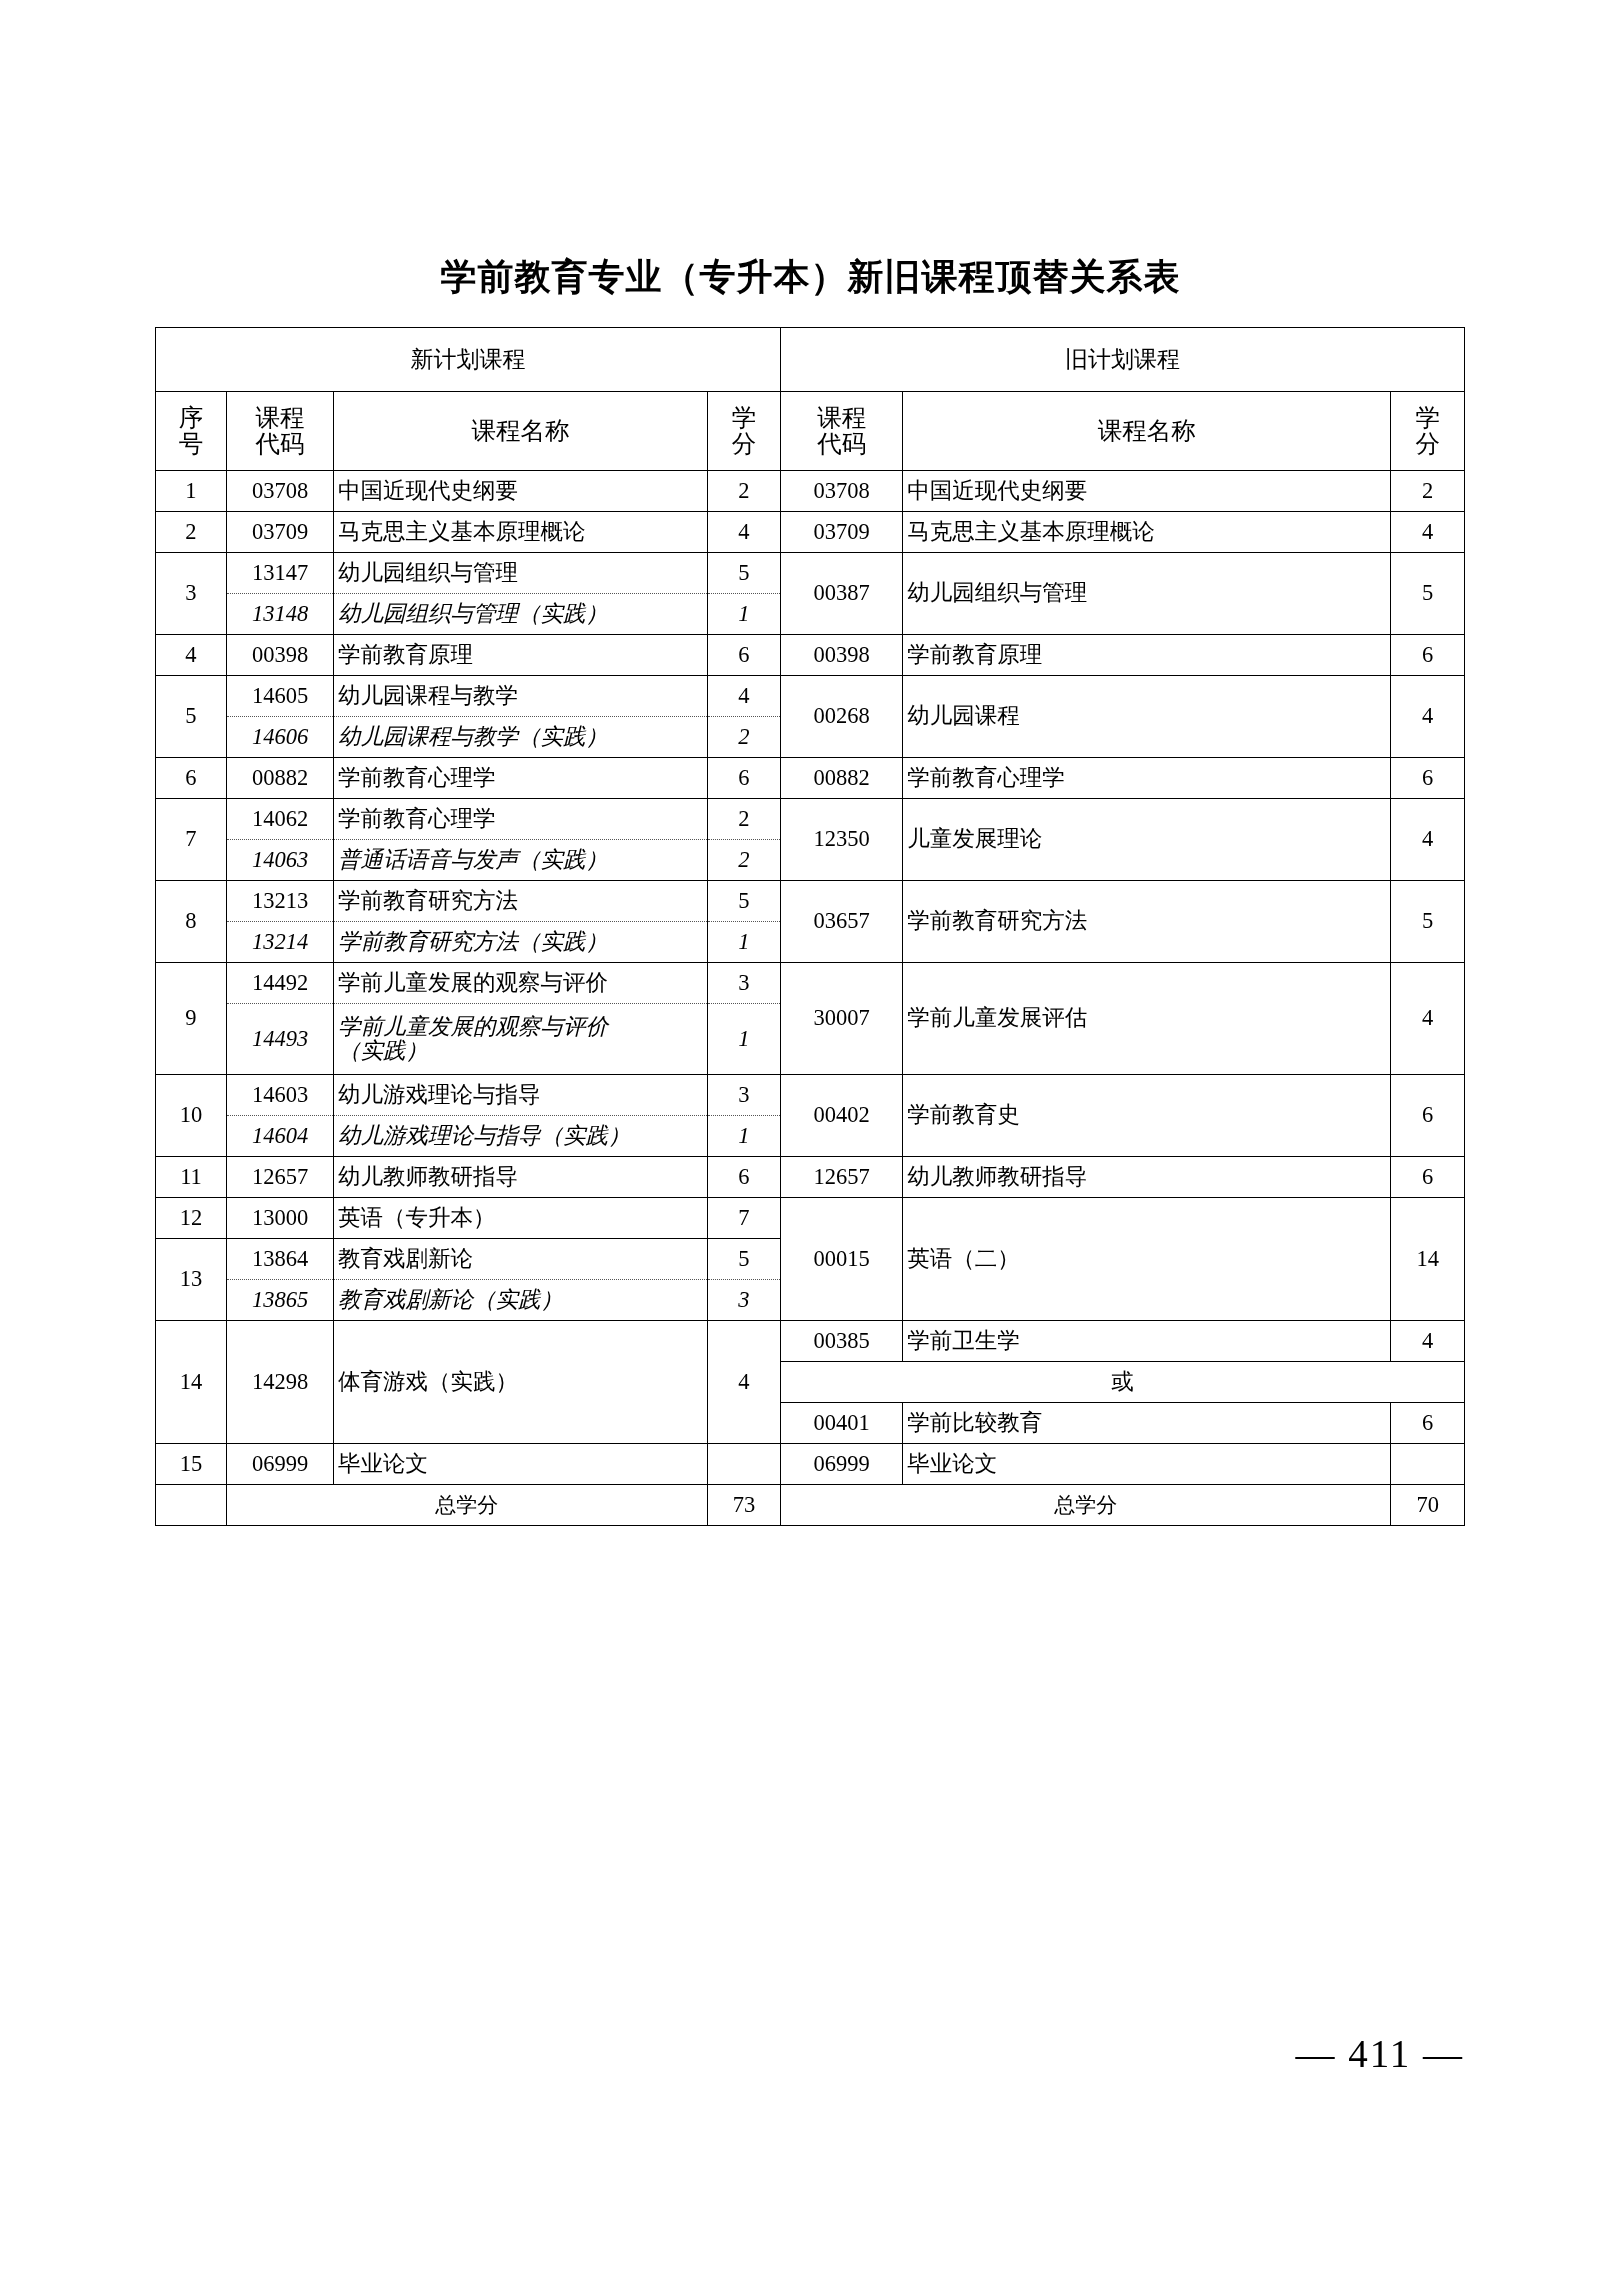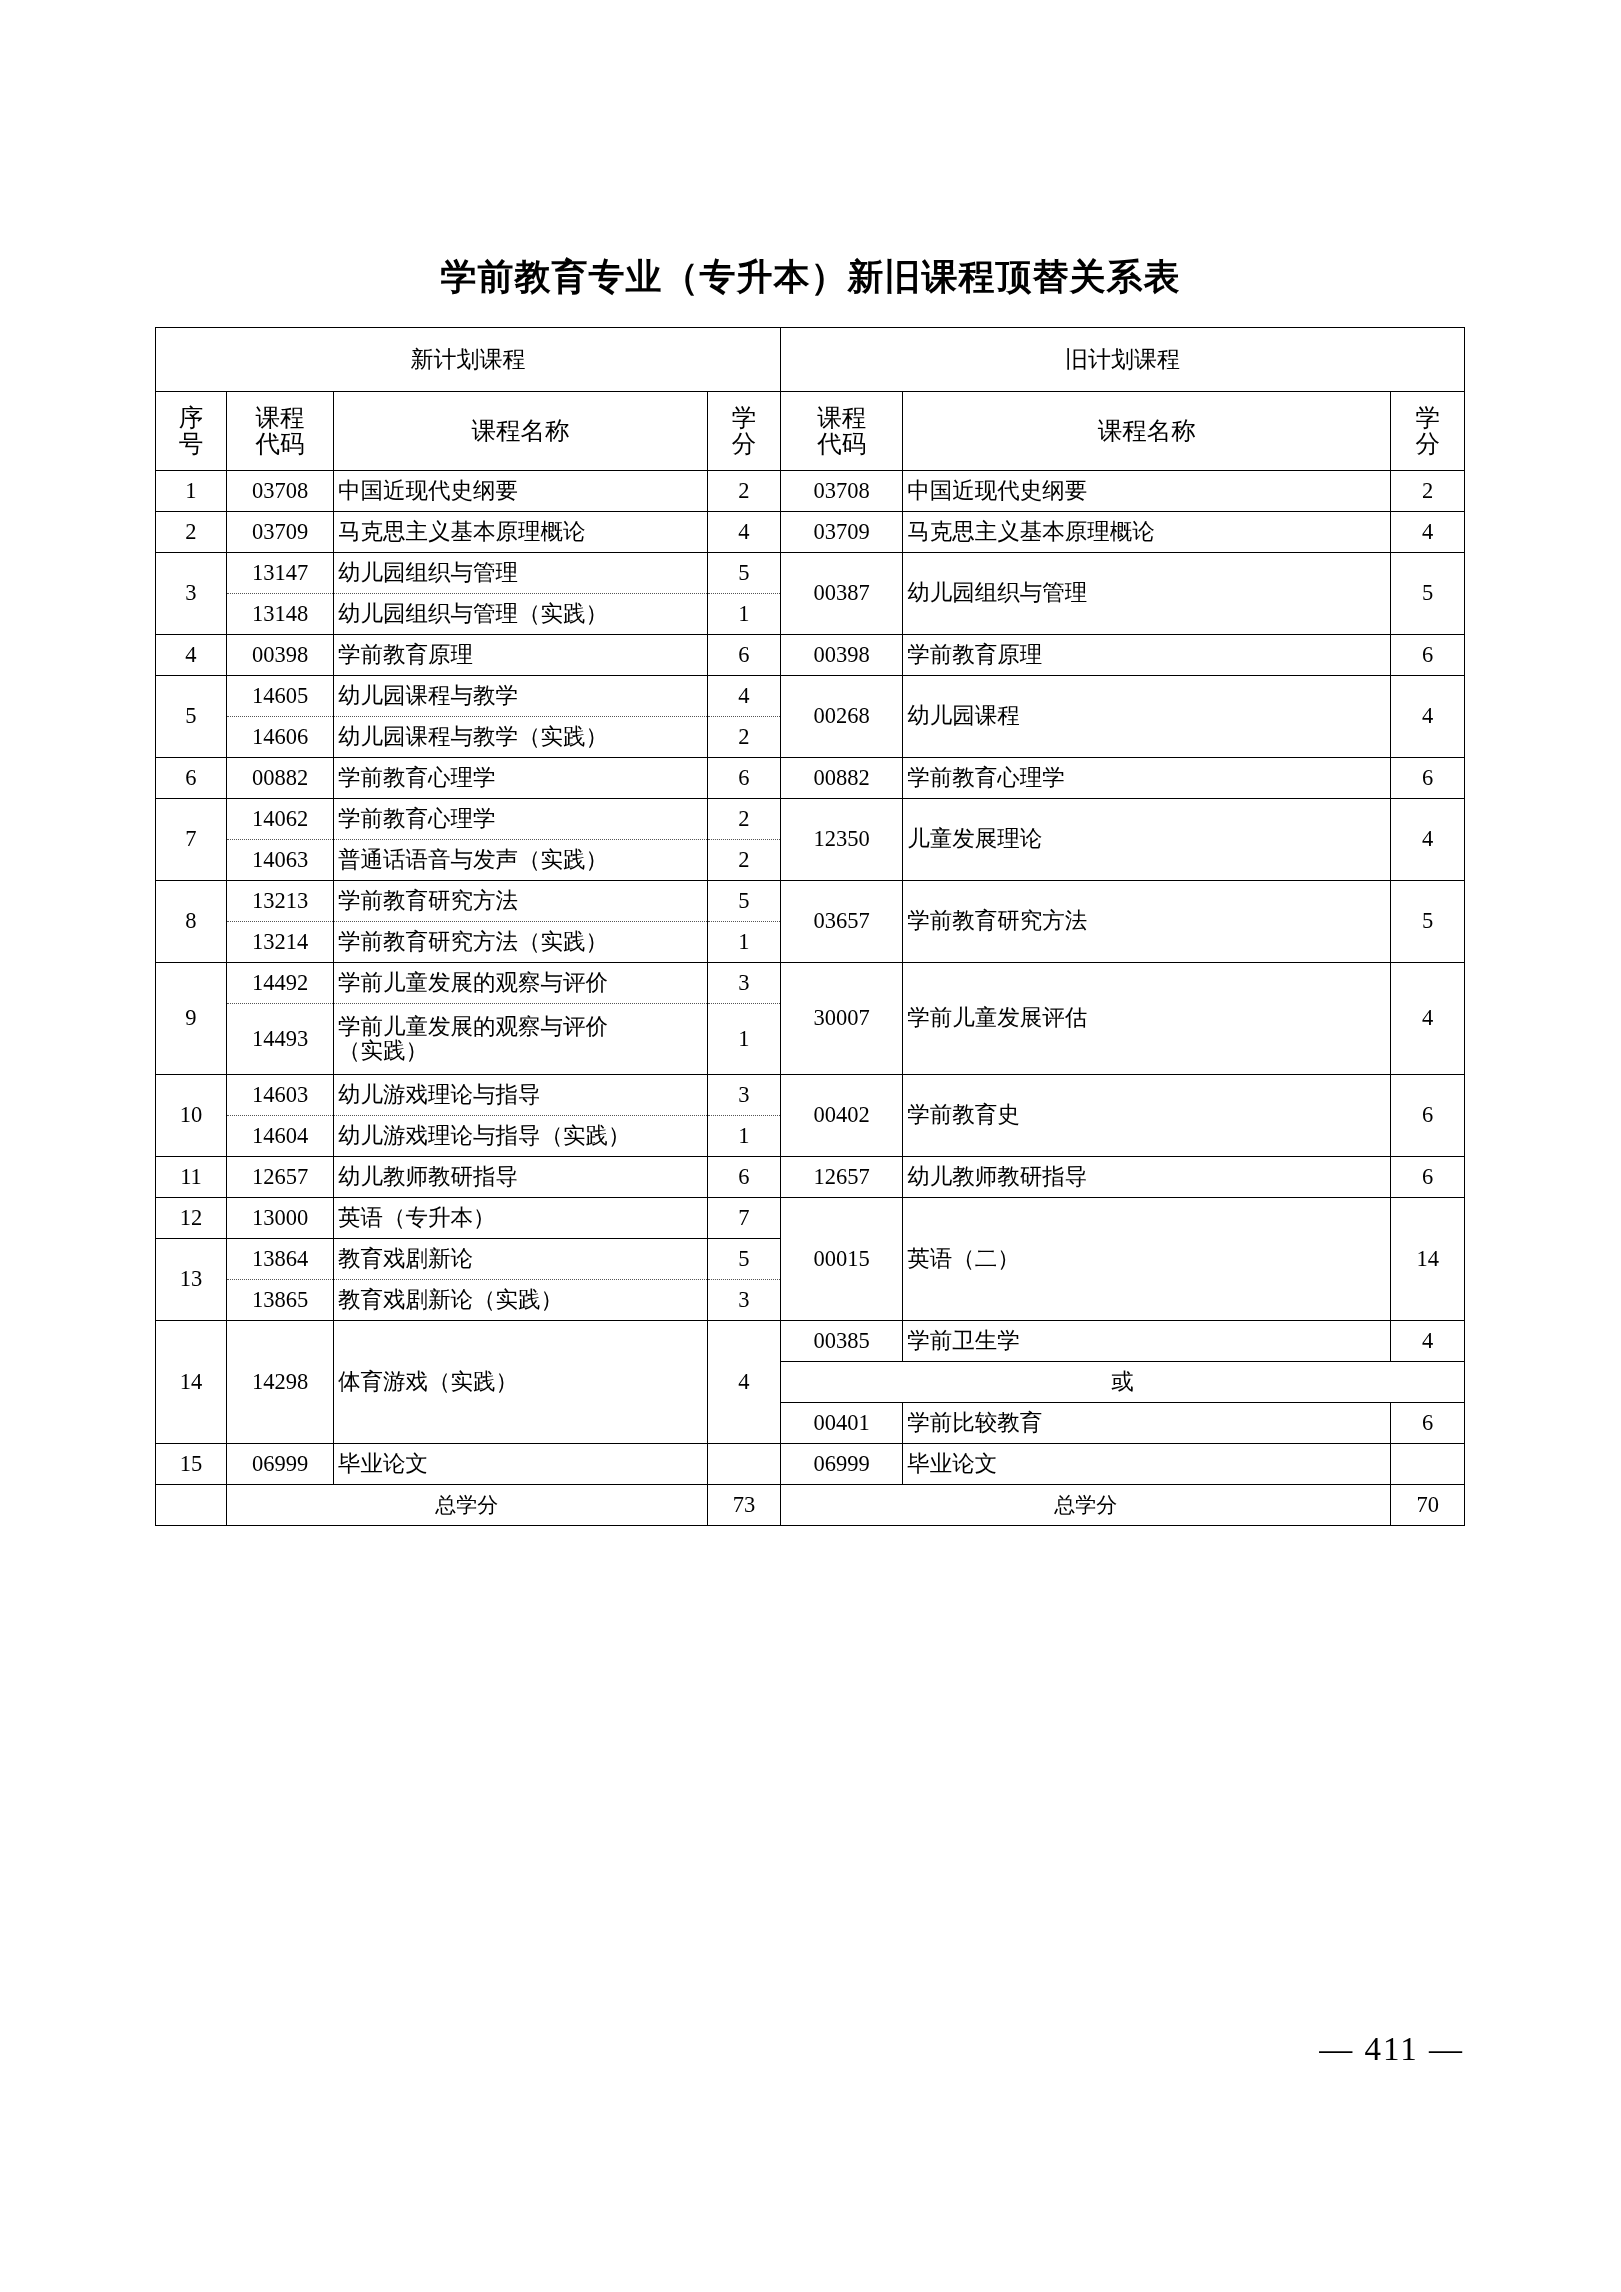--- a/index.html
+++ b/index.html
@@ -67,28 +67,28 @@
     text-align: center;
     height: 74px;
     font-size: 24.5px;
   }
   .stack {
     display: block;
     line-height: 1.08;
   }
   .row-h { height: 41px; }
   .dotted-bottom { border-bottom: 1.5px dotted #555 !important; }
-  .dotted-top { border-top: 1.5px dotted #555 !important; }
+  .dotted-top { border-top: 1.5px dotted #555 !important; font-style: italic; }
   .center { text-align: center; }
   .total-label { text-align: center; font-size: 21px; }
   .page-no {
     position: absolute;
     right: 157px;
     top: 2031px;
-    font-size: 33px;
+    font-size: 39px;
     letter-spacing: 2px;
     font-family: "Liberation Serif", "DejaVu Serif", serif;
   }
 </style>
 </head>
 <body>
 
 <div class="page">
 
   <div class="doc-title">学前教育专业（专升本）新旧课程顶替关系表</div>

